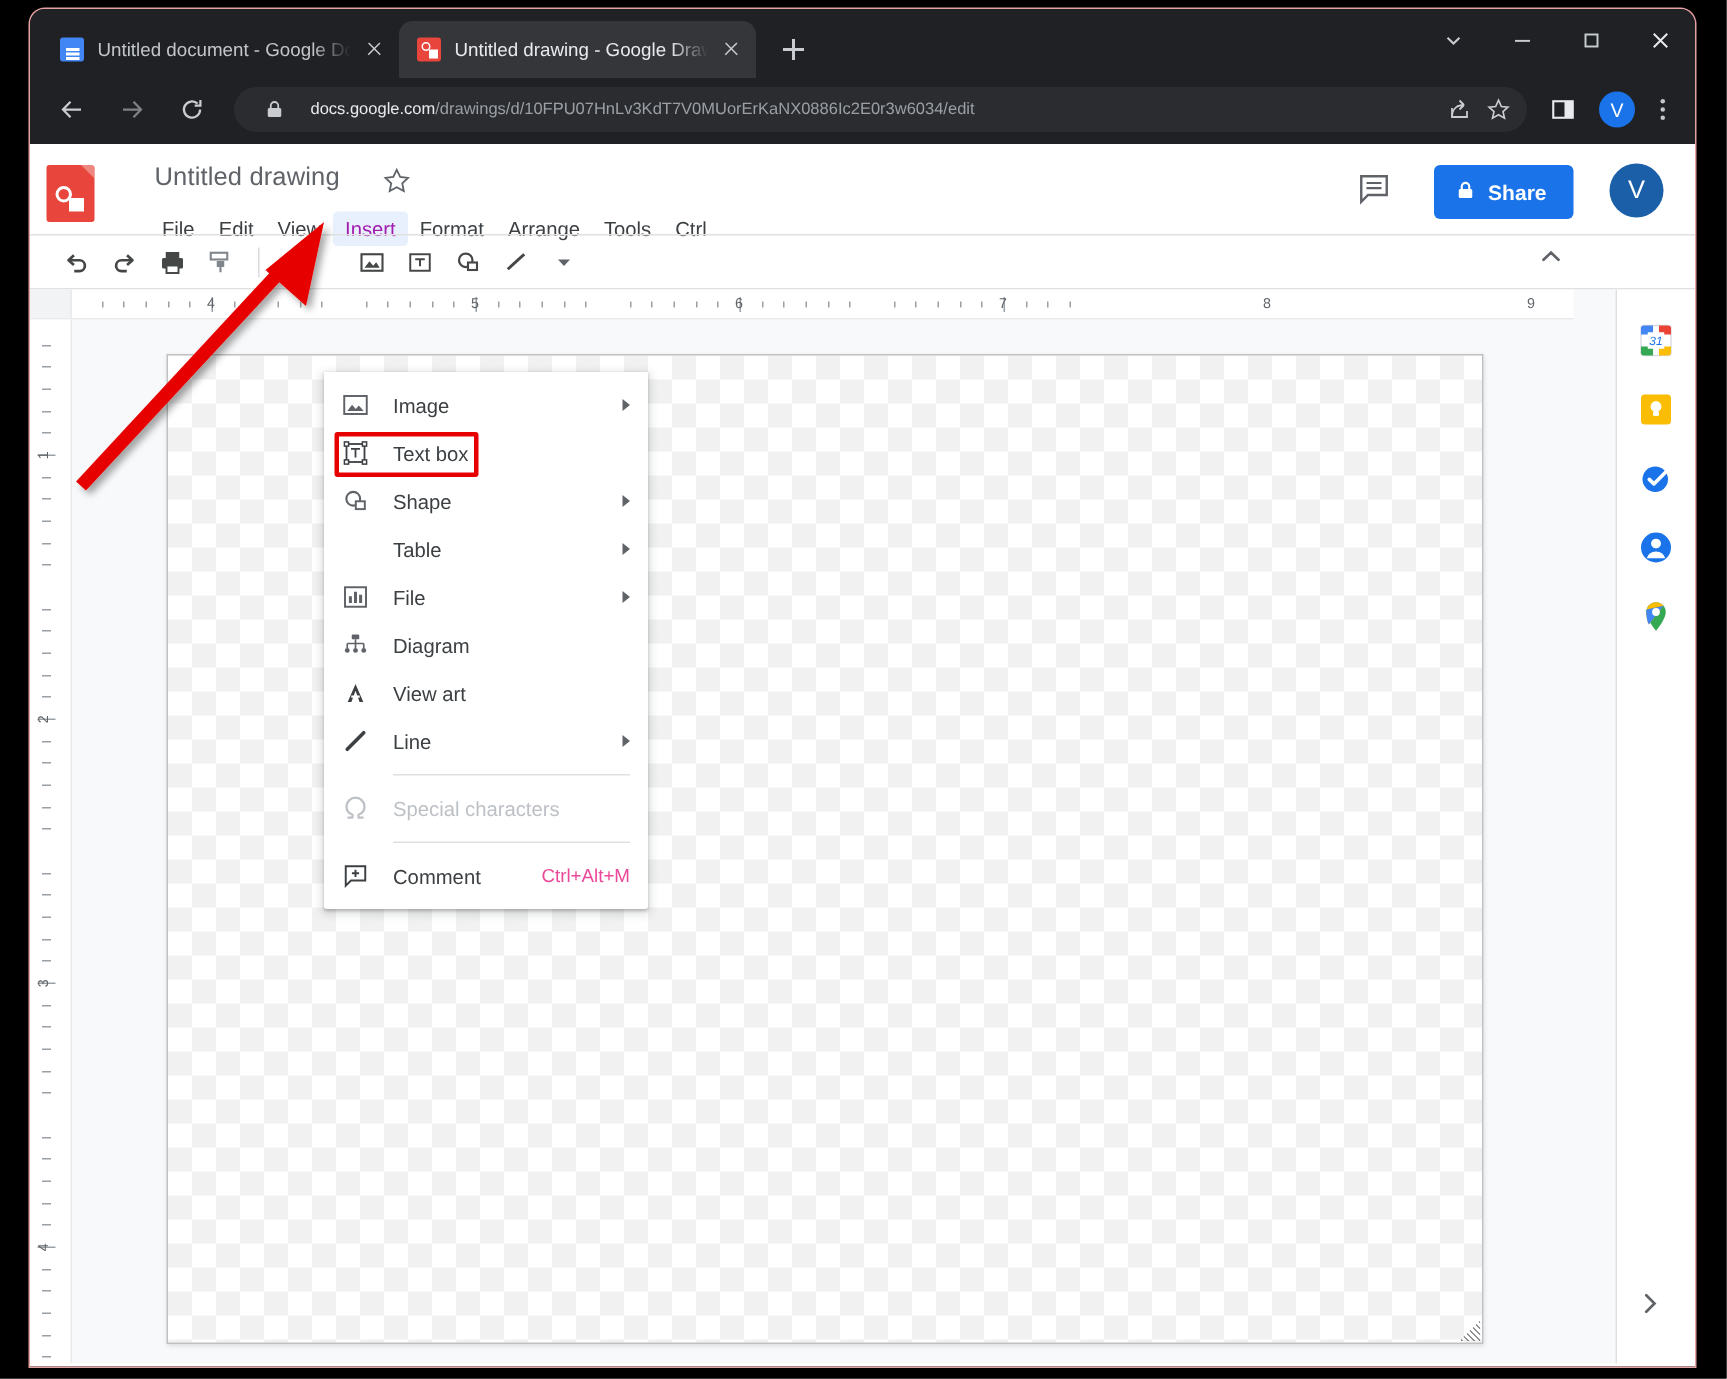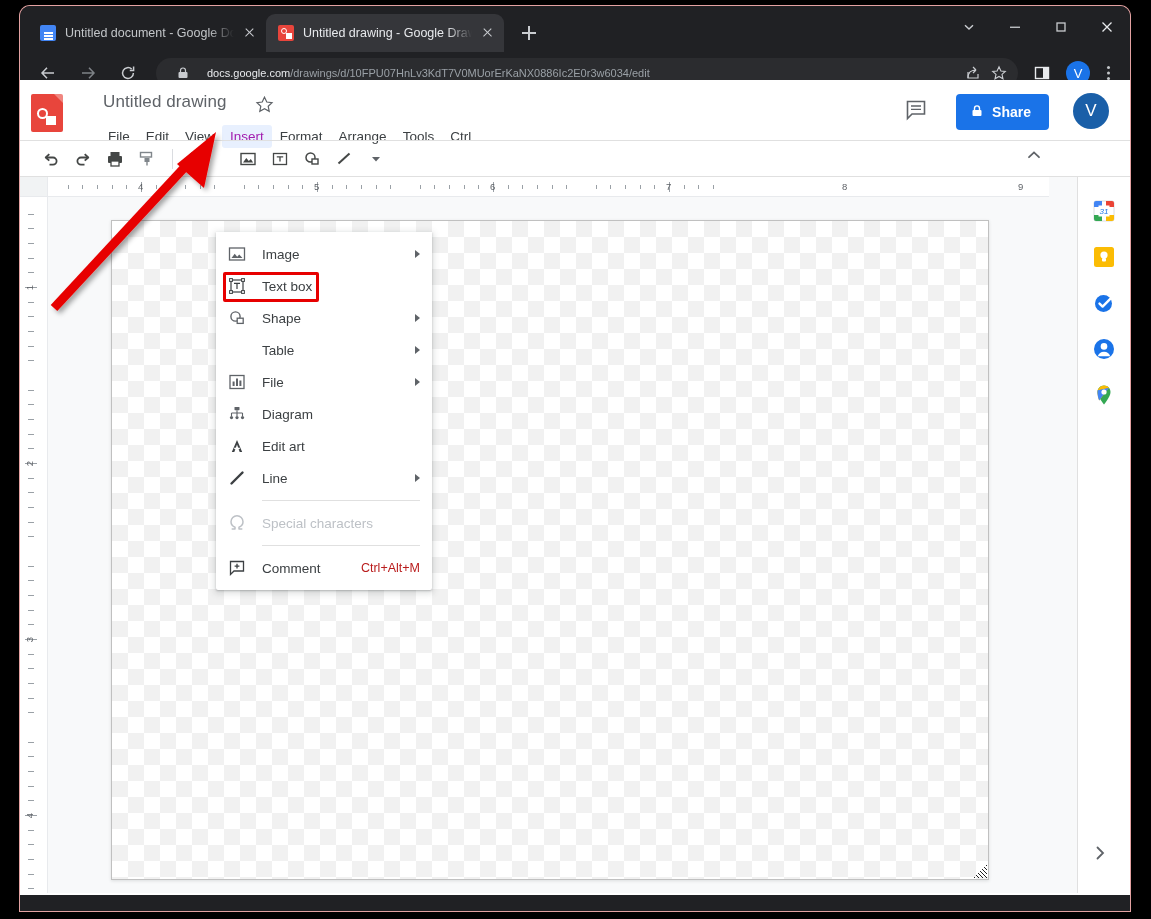--- a/index.html
+++ b/index.html
@@ -142,21 +142,21 @@
   }
   #browser-menu-button i {
     position:absolute; left:13px; top:8px;
     width:3px; height:3px; border-radius:50%; background:#c3c6c9;
     box-shadow: 0 5.5px 0 #c3c6c9, 0 11px 0 #c3c6c9;
   }
 
   
   #page {
     position: absolute;
-    left: 0; top: 74px;
+    left: 0; top: 90px;
     width: 1110px; height: 815px;
     background: #fff;
     overflow: hidden;
   }
 
   
   #docs-header { height: 60px; position: relative; }
   #app-logo {
     position:absolute; left: 11px; top: 14px;
     width: 32px; height: 38px;
@@ -299,21 +299,21 @@
     font-size: 13.5px; color: #3c4043;
     cursor: default;
   }
   .mi.disabled { color: #bdc1c6; }
   .mi-icon {
     width: 22px; flex: 0 0 22px; height: 20px;
     display:flex; align-items:center; justify-content:center;
     margin-right: 14px;
   }
   .mi-label { flex: 1 1 auto; }
-  .mi-accel { font-size: 12.5px; color: #b91c1c; }
+  .mi-accel { font-size: 12.5px; color: #ec4899; }
   .mi-arrow {
     width: 0; height: 0; margin-left: 8px;
     border-left: 5px solid #5f6368;
     border-top: 4px solid transparent;
     border-bottom: 4px solid transparent;
   }
   .mi.disabled .mi-accel { color:#bdc1c6; }
   .mi-sep { height:1px; background:#e0e0e0; margin: 6px 12px 6px 46px; }
   #textbox-highlight {
     position:absolute; left: 203px; top: 192px;
@@ -773,21 +773,21 @@
           </span>
           <span class="mi-label">Diagram</span>
         </div>
         <div class="mi">
           <span class="mi-icon">
             <svg width="18" height="18" viewBox="0 0 18 18">
               <path d="M9 3 L14.2 15 H11.7 L9 7.5 L6.3 15 H3.8 Z" fill="#3c4043"></path>
               <path d="M6.2 11.4 H11.8" stroke="#fff" stroke-width="1.4"></path>
             </svg>
           </span>
-          <span class="mi-label">Edit art</span>
+          <span class="mi-label">View art</span>
         </div>
         <div class="mi">
           <span class="mi-icon">
             <svg width="18" height="18" viewBox="0 0 18 18">
               <path d="M3.5 14.5 L14.5 3.5" stroke="#3c4043" stroke-width="2.4" stroke-linecap="round"></path>
             </svg>
           </span>
           <span class="mi-label">Line</span>
           <span class="mi-arrow"></span>
         </div>

